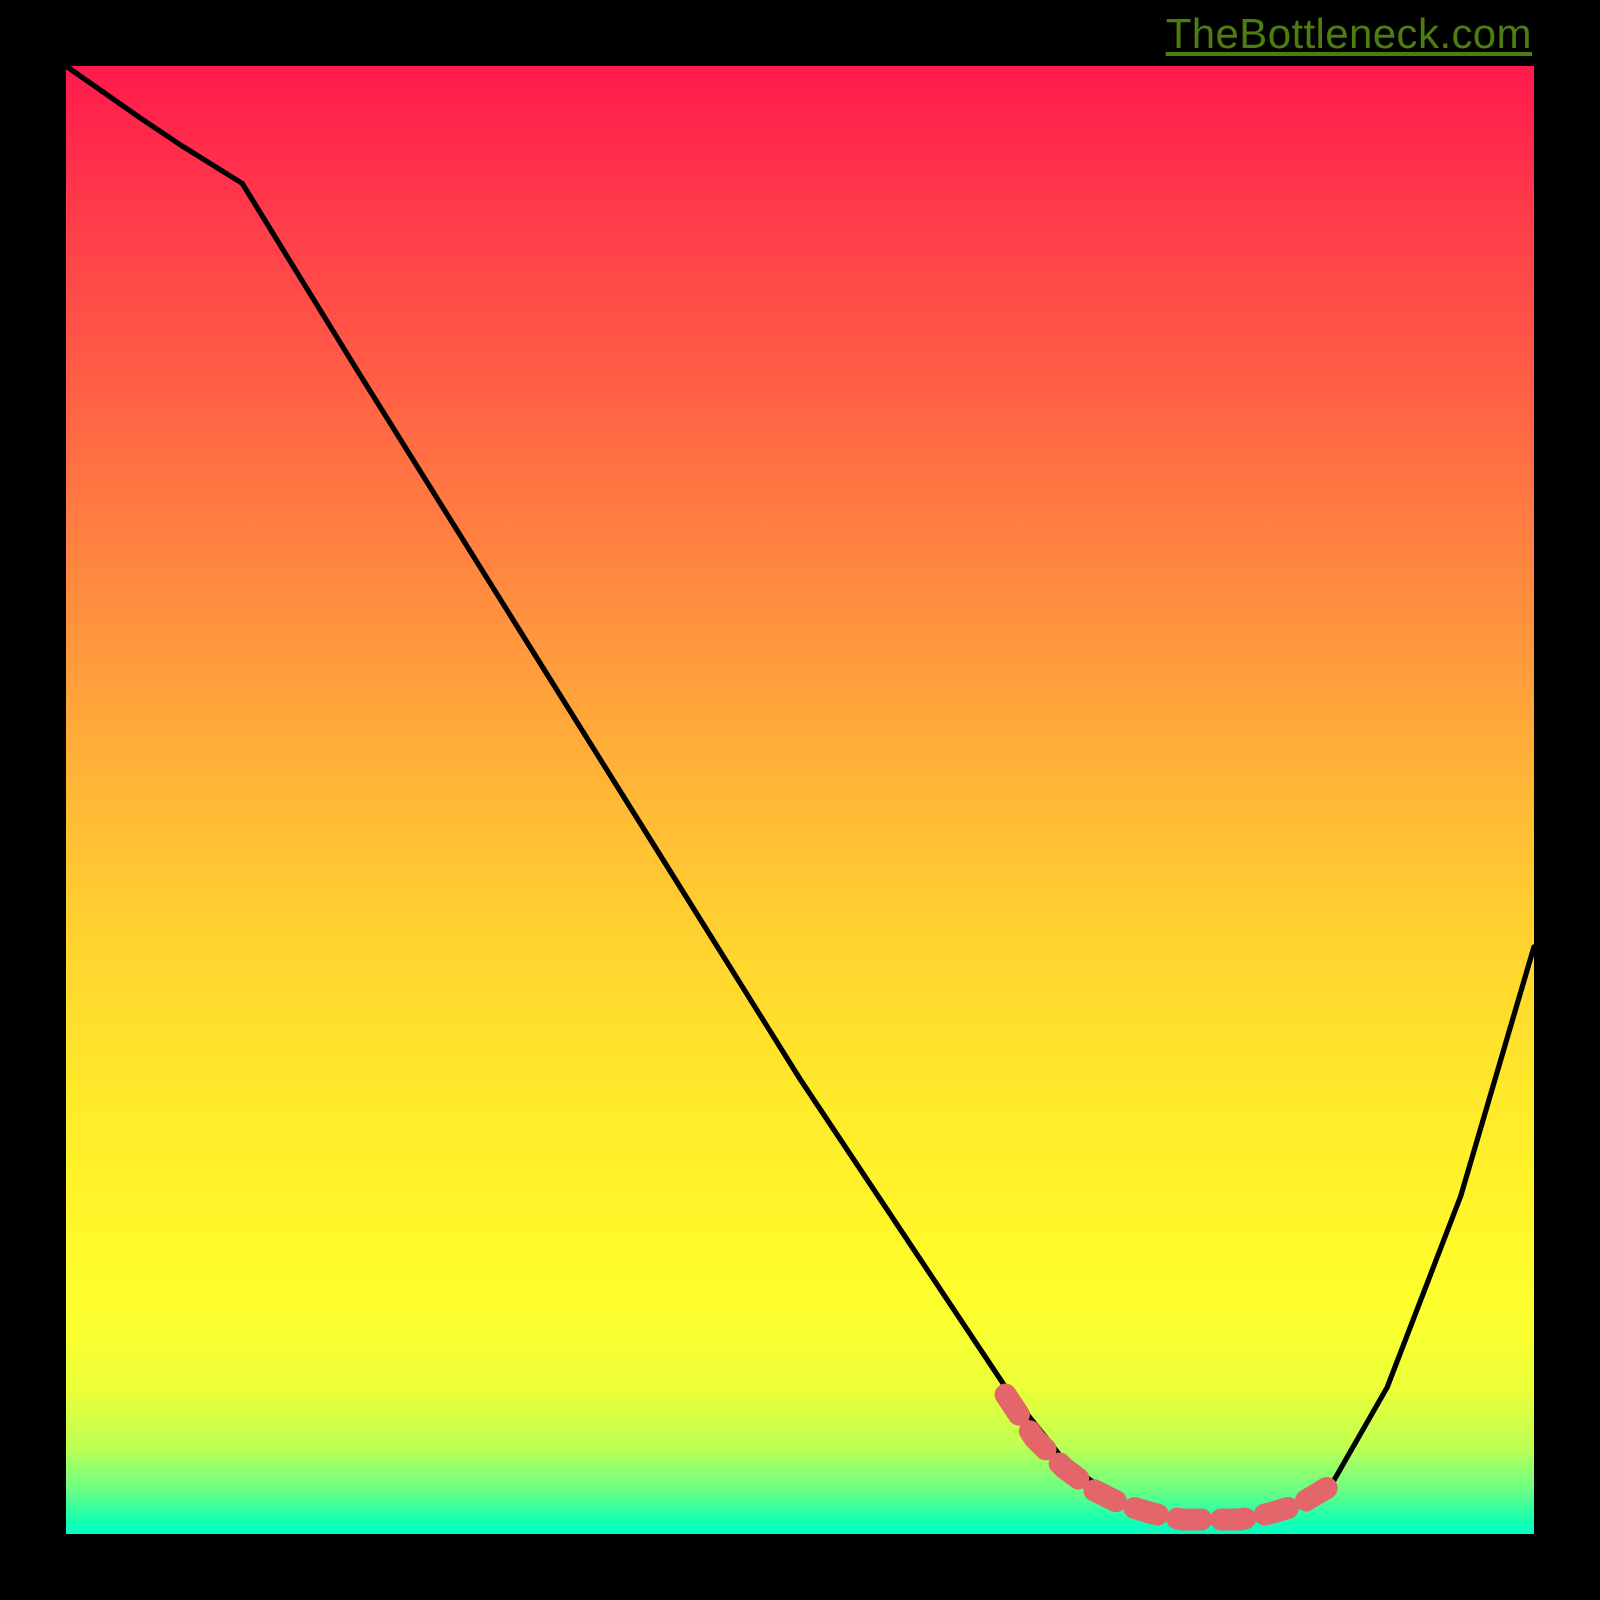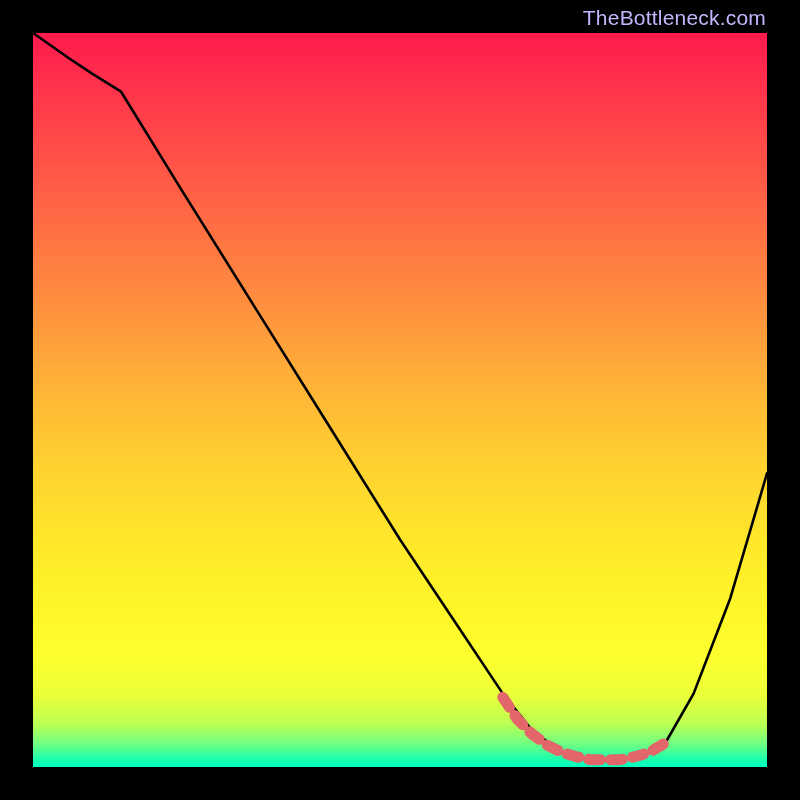--- a/index.html
+++ b/index.html
@@ -37,24 +37,25 @@
       #ecff38 90%,
       #bfff52 94%,
       #6bff84 97%,
       #18ffb0 99%,
       #00ffc1 100%);
   }
   .watermark {
     position: absolute;
     top: 6px;
     right: 34px;
-    color: #c4b5fd;
+    color: #4d7c0f;
     font-size: 21px;
     letter-spacing: 0.2px;
     font-weight: 500;
+    text-decoration: underline;
   }
   svg.curve {
     position: absolute;
     left: 0; top: 0;
     width: 734px; height: 734px;
   }
 </style>
 </head>
 <body>
 

